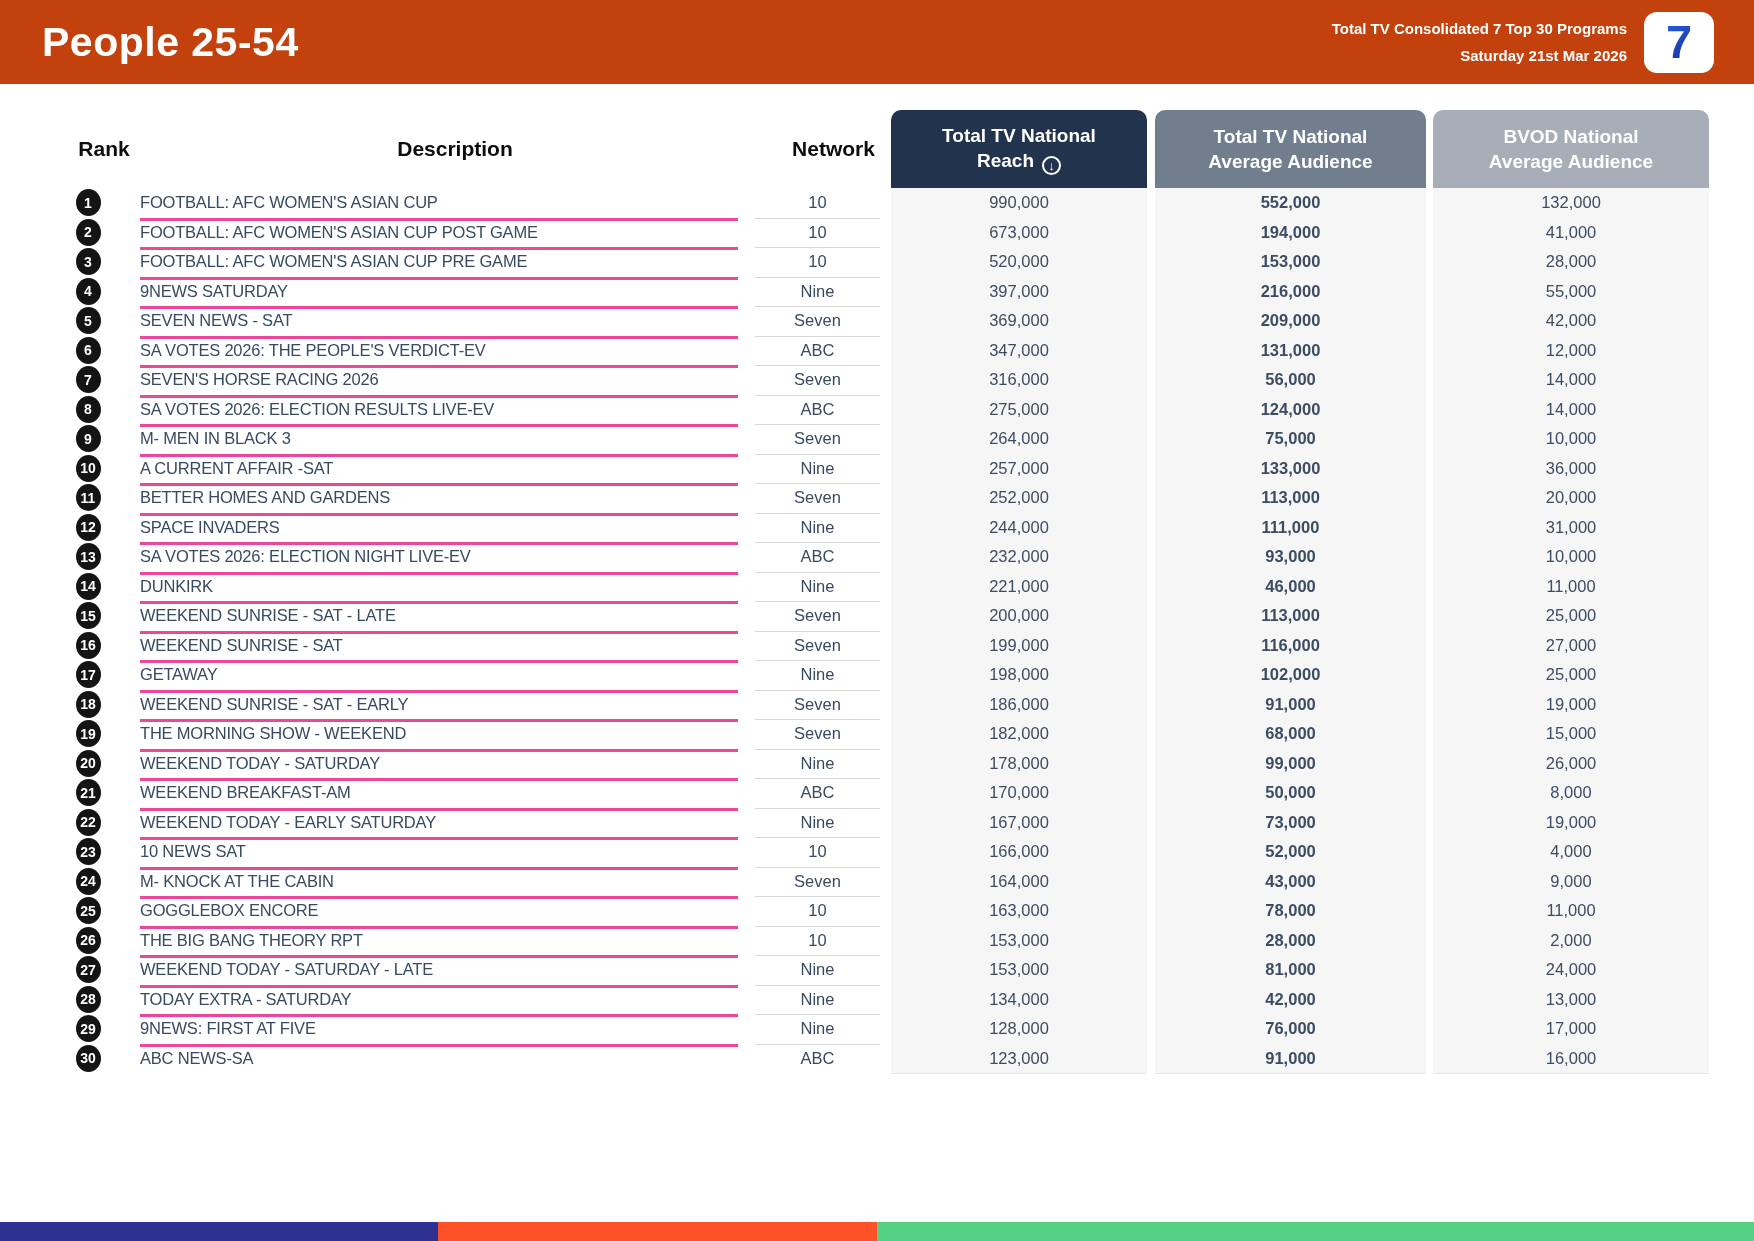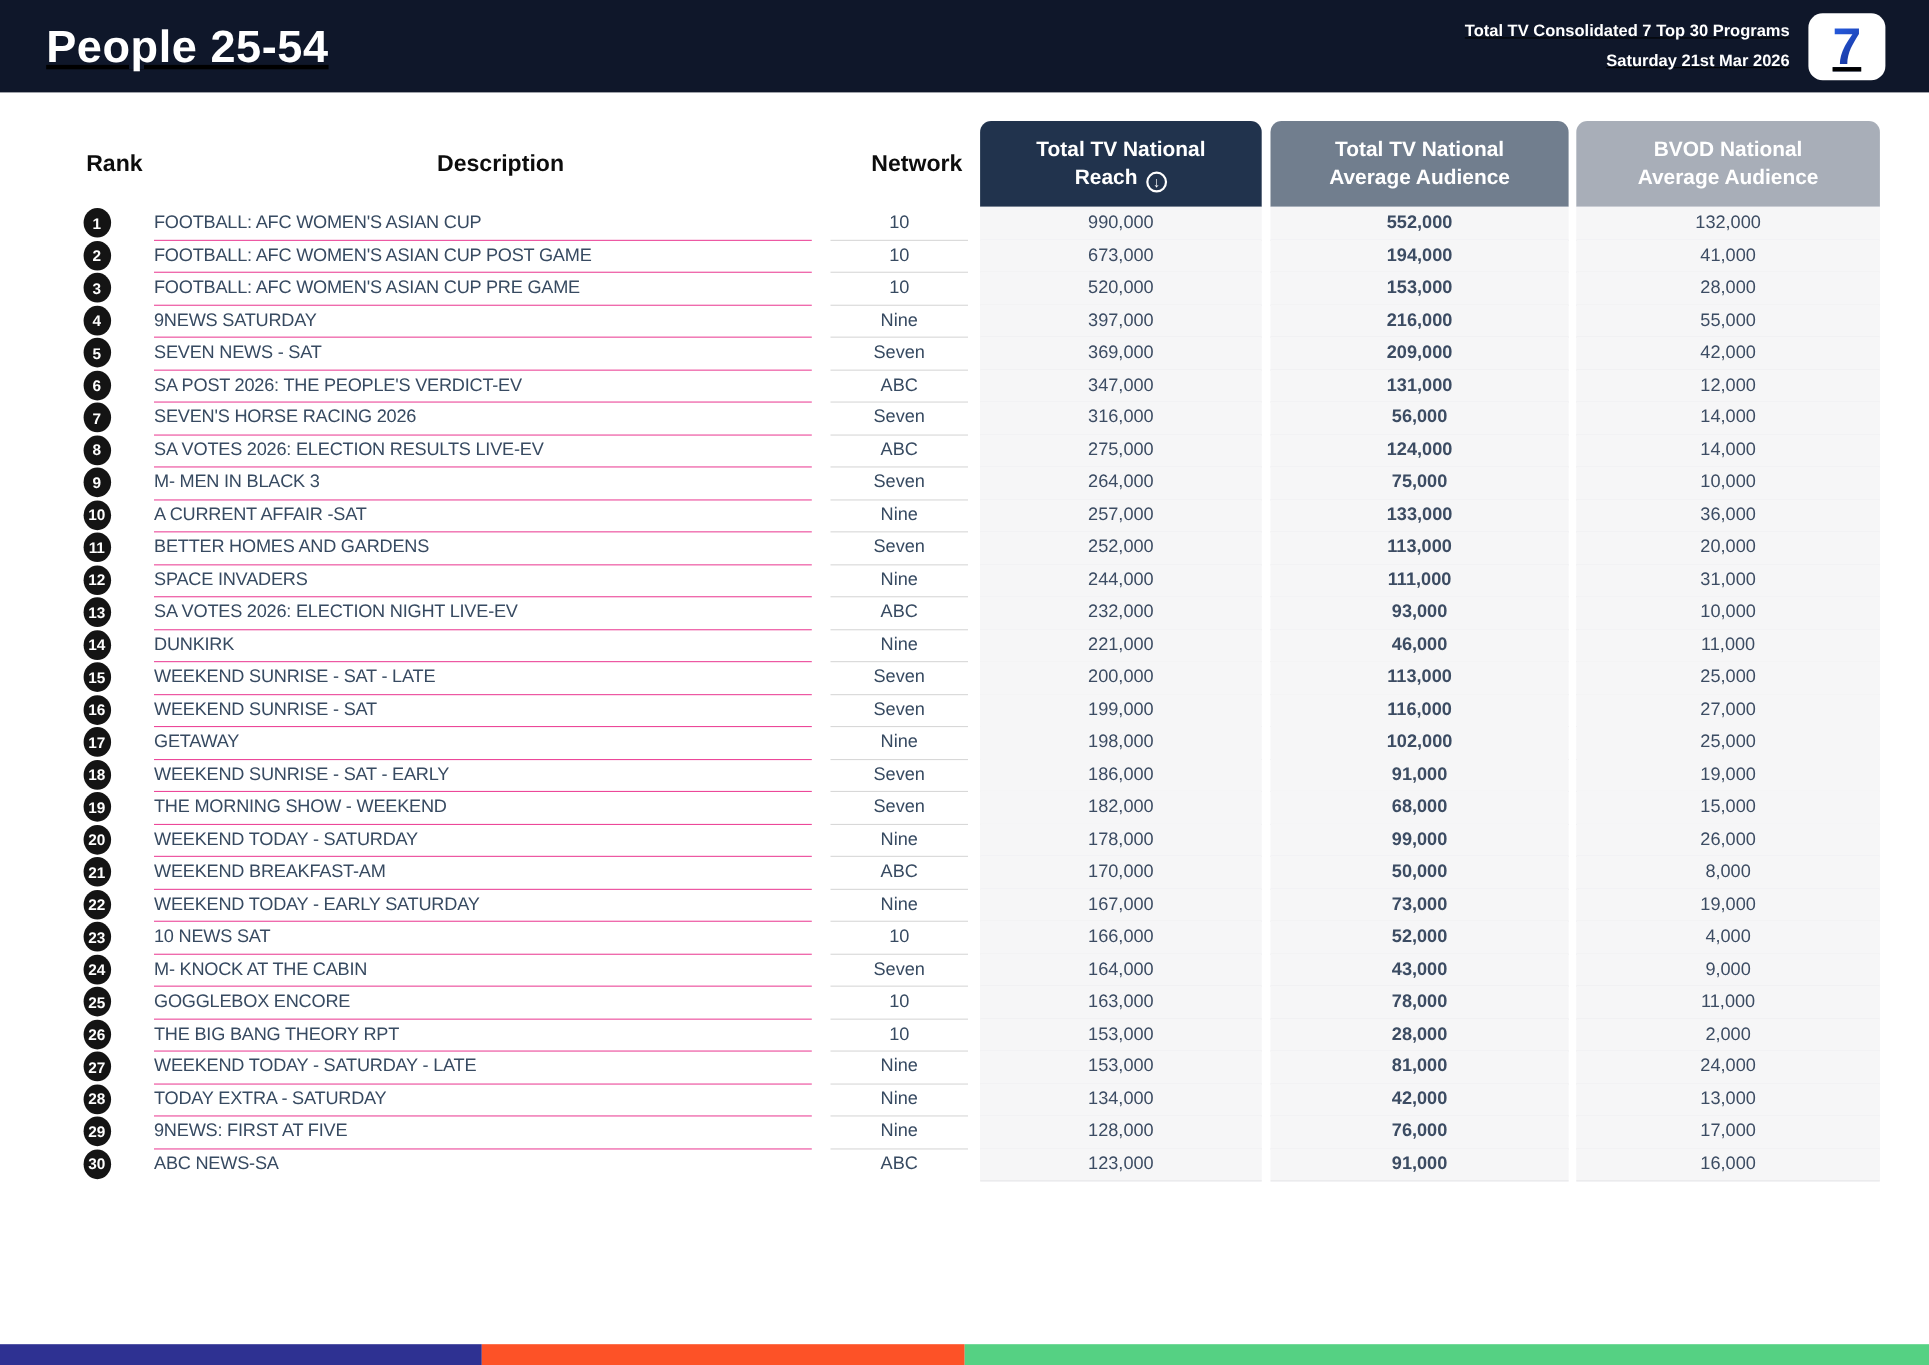--- a/index.html
+++ b/index.html
@@ -58,21 +58,21 @@
   
   .row{height:29.5px;}
   .row .c-rank,.row .c-desc,.row .c-net,.row .c-reach,.row .c-avg,.row .c-bvod{height:100%;}
   .badge{
     display:flex;align-items:center;justify-content:center;
     width:25px;height:27px;border-radius:50%;
     background:#141414;color:#ffffff;font-size:14px;font-weight:bold;
   }
   .cell-desc{
     font-size:16.5px;color:#374a61;letter-spacing:-0.2px;
-    border-bottom:1px solid #ec4899;
+    border-bottom:3px solid #ec4899;
     white-space:nowrap;overflow:hidden;
   }
   .cell-net{
     font-size:16.5px;color:#374a61;
     border-bottom:1px solid #d8d8d8;
   }
   .num{
     background:#f6f6f7;border-bottom:1px solid #e7e7e9;
     font-size:16.5px;color:#3c4c63;
   }
@@ -81,21 +81,21 @@
   .footer-bar{position:absolute;left:0;bottom:0;width:1754px;height:19px;display:flex;}
   .fb-seg1{width:438px;height:100%;}
   .fb-seg2{width:439px;height:100%;}
   .fb-seg3{width:877px;height:100%;}
 </style>
 </head>
 <body>
 
 <div class="page">
 
-  <div class="topbar" style="background-color: #0f172a; text-decoration: underline;">
+  <div class="topbar" style="background-color: #c2410c;">
     <div class="topbar-title">People 25-54</div>
     <div class="topbar-right">
       <div>Total TV Consolidated 7 Top 30 Programs</div>
       <div>Saturday 21st Mar 2026</div>
     </div>
     <div class="logo-box">
       <span class="logo-seven">7</span>
     </div>
   </div>
 
@@ -173,21 +173,21 @@
         <div class="c-desc cell-desc">SEVEN NEWS - SAT</div>
         <div class="c-net cell-net">Seven</div>
         <div class="c-reach num">369,000</div>
         <div class="c-avg num">209,000</div>
         <div class="c-bvod num">42,000</div>
       </div>
       <div class="grid-row row">
         <div class="c-rank">
           <span class="badge">6</span>
         </div>
-        <div class="c-desc cell-desc">SA POST 2026: THE PEOPLE'S VERDICT-EV</div>
+        <div class="c-desc cell-desc">SA VOTES 2026: THE PEOPLE'S VERDICT-EV</div>
         <div class="c-net cell-net">ABC</div>
         <div class="c-reach num">347,000</div>
         <div class="c-avg num">131,000</div>
         <div class="c-bvod num">12,000</div>
       </div>
       <div class="grid-row row">
         <div class="c-rank">
           <span class="badge">7</span>
         </div>
         <div class="c-desc cell-desc">SEVEN'S HORSE RACING 2026</div>

